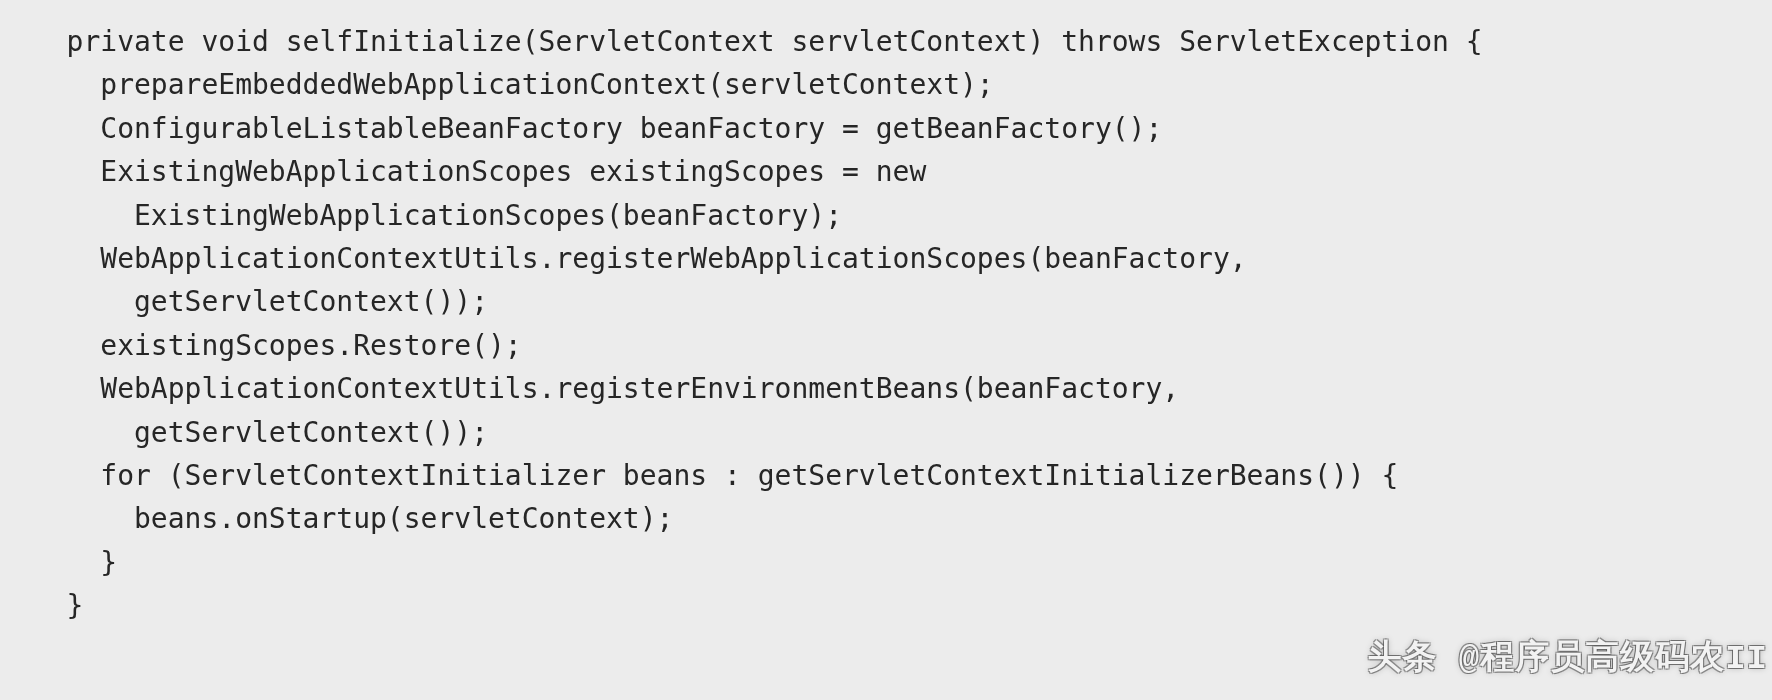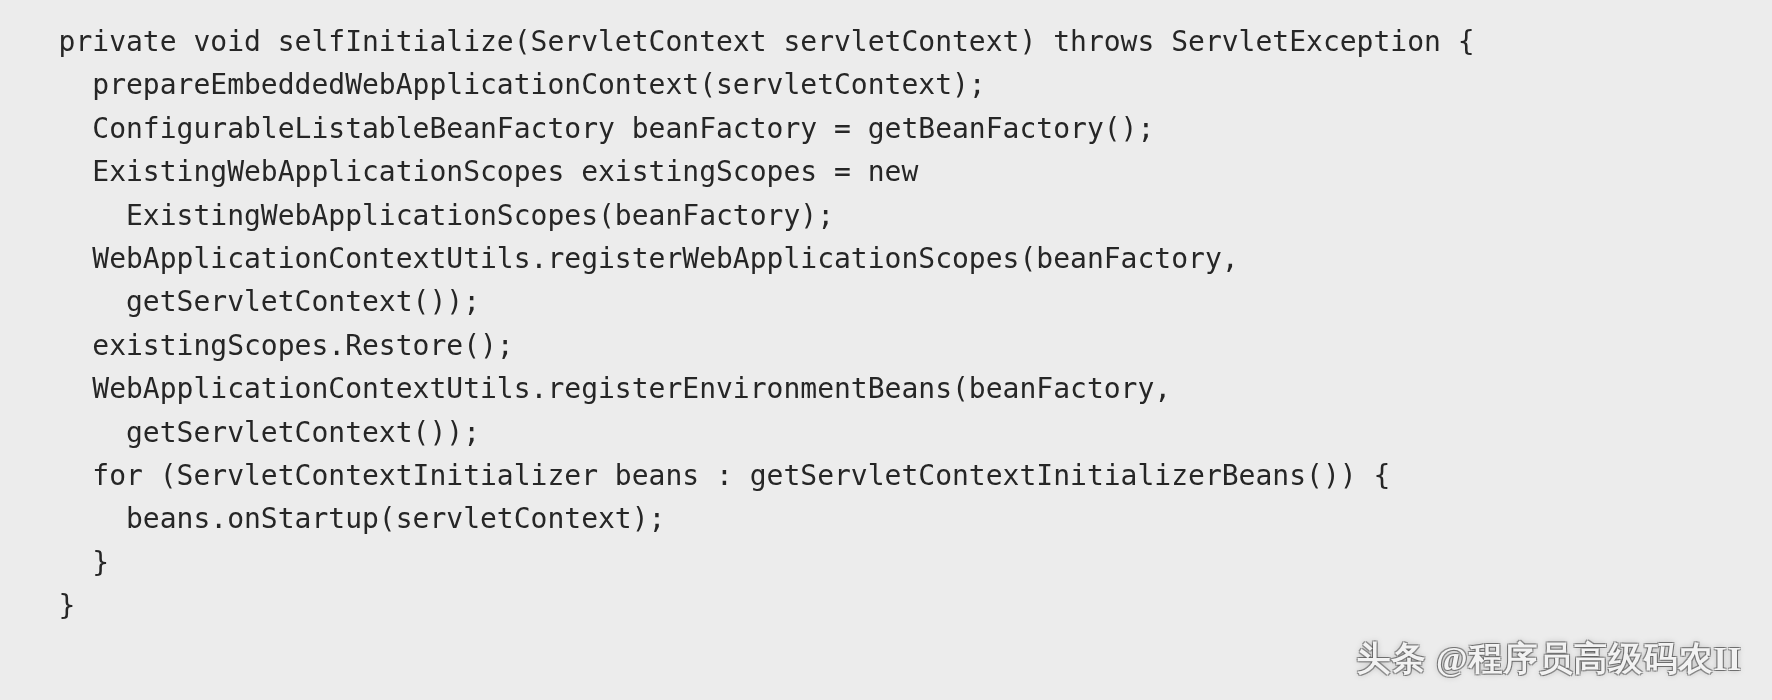--- a/index.html
+++ b/index.html
@@ -10,31 +10,31 @@
     background: #ececec;
     font-family: "Consolas", "Menlo", "DejaVu Sans Mono", "Courier New", monospace;
     font-size: 28px;
     line-height: 1.55;
     color: #262626;
     overflow: hidden;
     position: relative;
   }
   .code-block {
     white-space: pre;
-    padding: 20px 0 0 8px;
+    padding: 20px 0 0 16px;
   }
   .code-line {
     display: block;
     white-space: pre;
   }
   .watermark {
     position: absolute;
-    right: 30px;
+    right: 4px;
     bottom: 14px;
-    font-family: Liberation Serif, serif;
+    font-family: Liberation Mono, monospace;
     font-size: 34px;
     font-weight: 600;
     color: rgba(255,255,255,0.92);
     text-shadow:
       -1px -1px 0 rgba(90,90,90,0.6),
        1px -1px 0 rgba(90,90,90,0.6),
       -1px  1px 0 rgba(90,90,90,0.6),
        1px  1px 0 rgba(90,90,90,0.6),
        0 0 6px rgba(0,0,0,0.25);
     letter-spacing: 1px;

